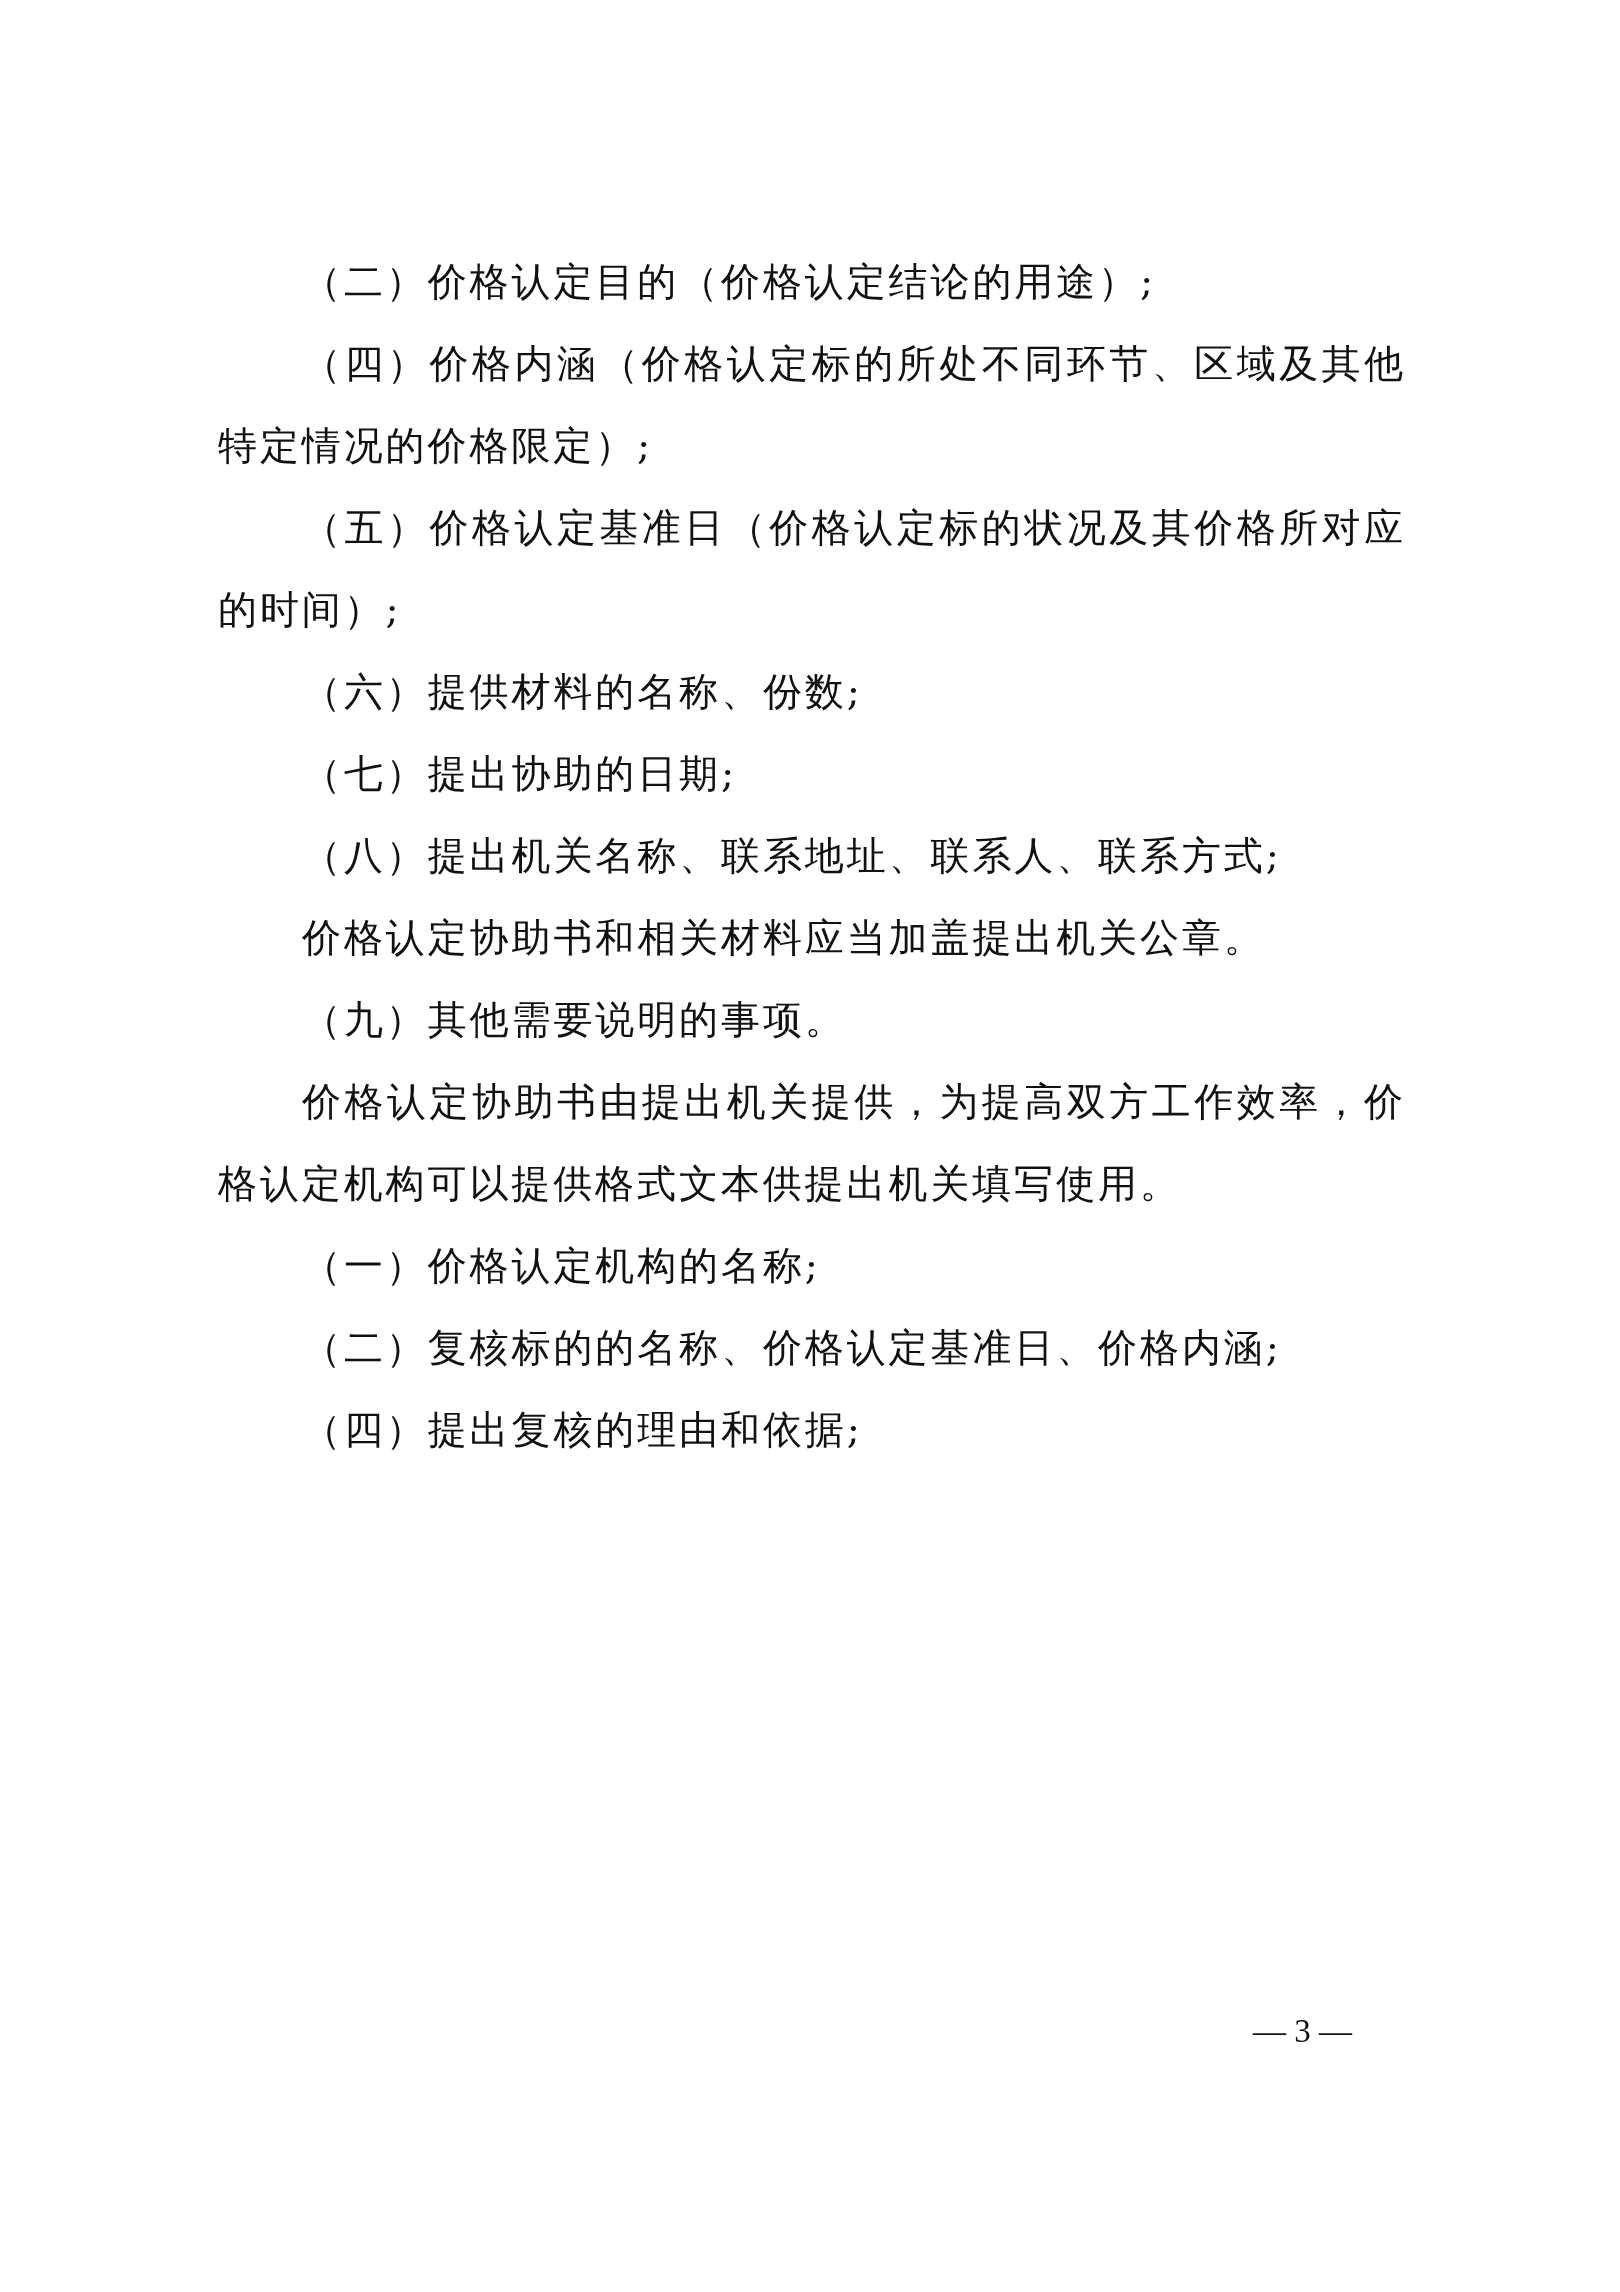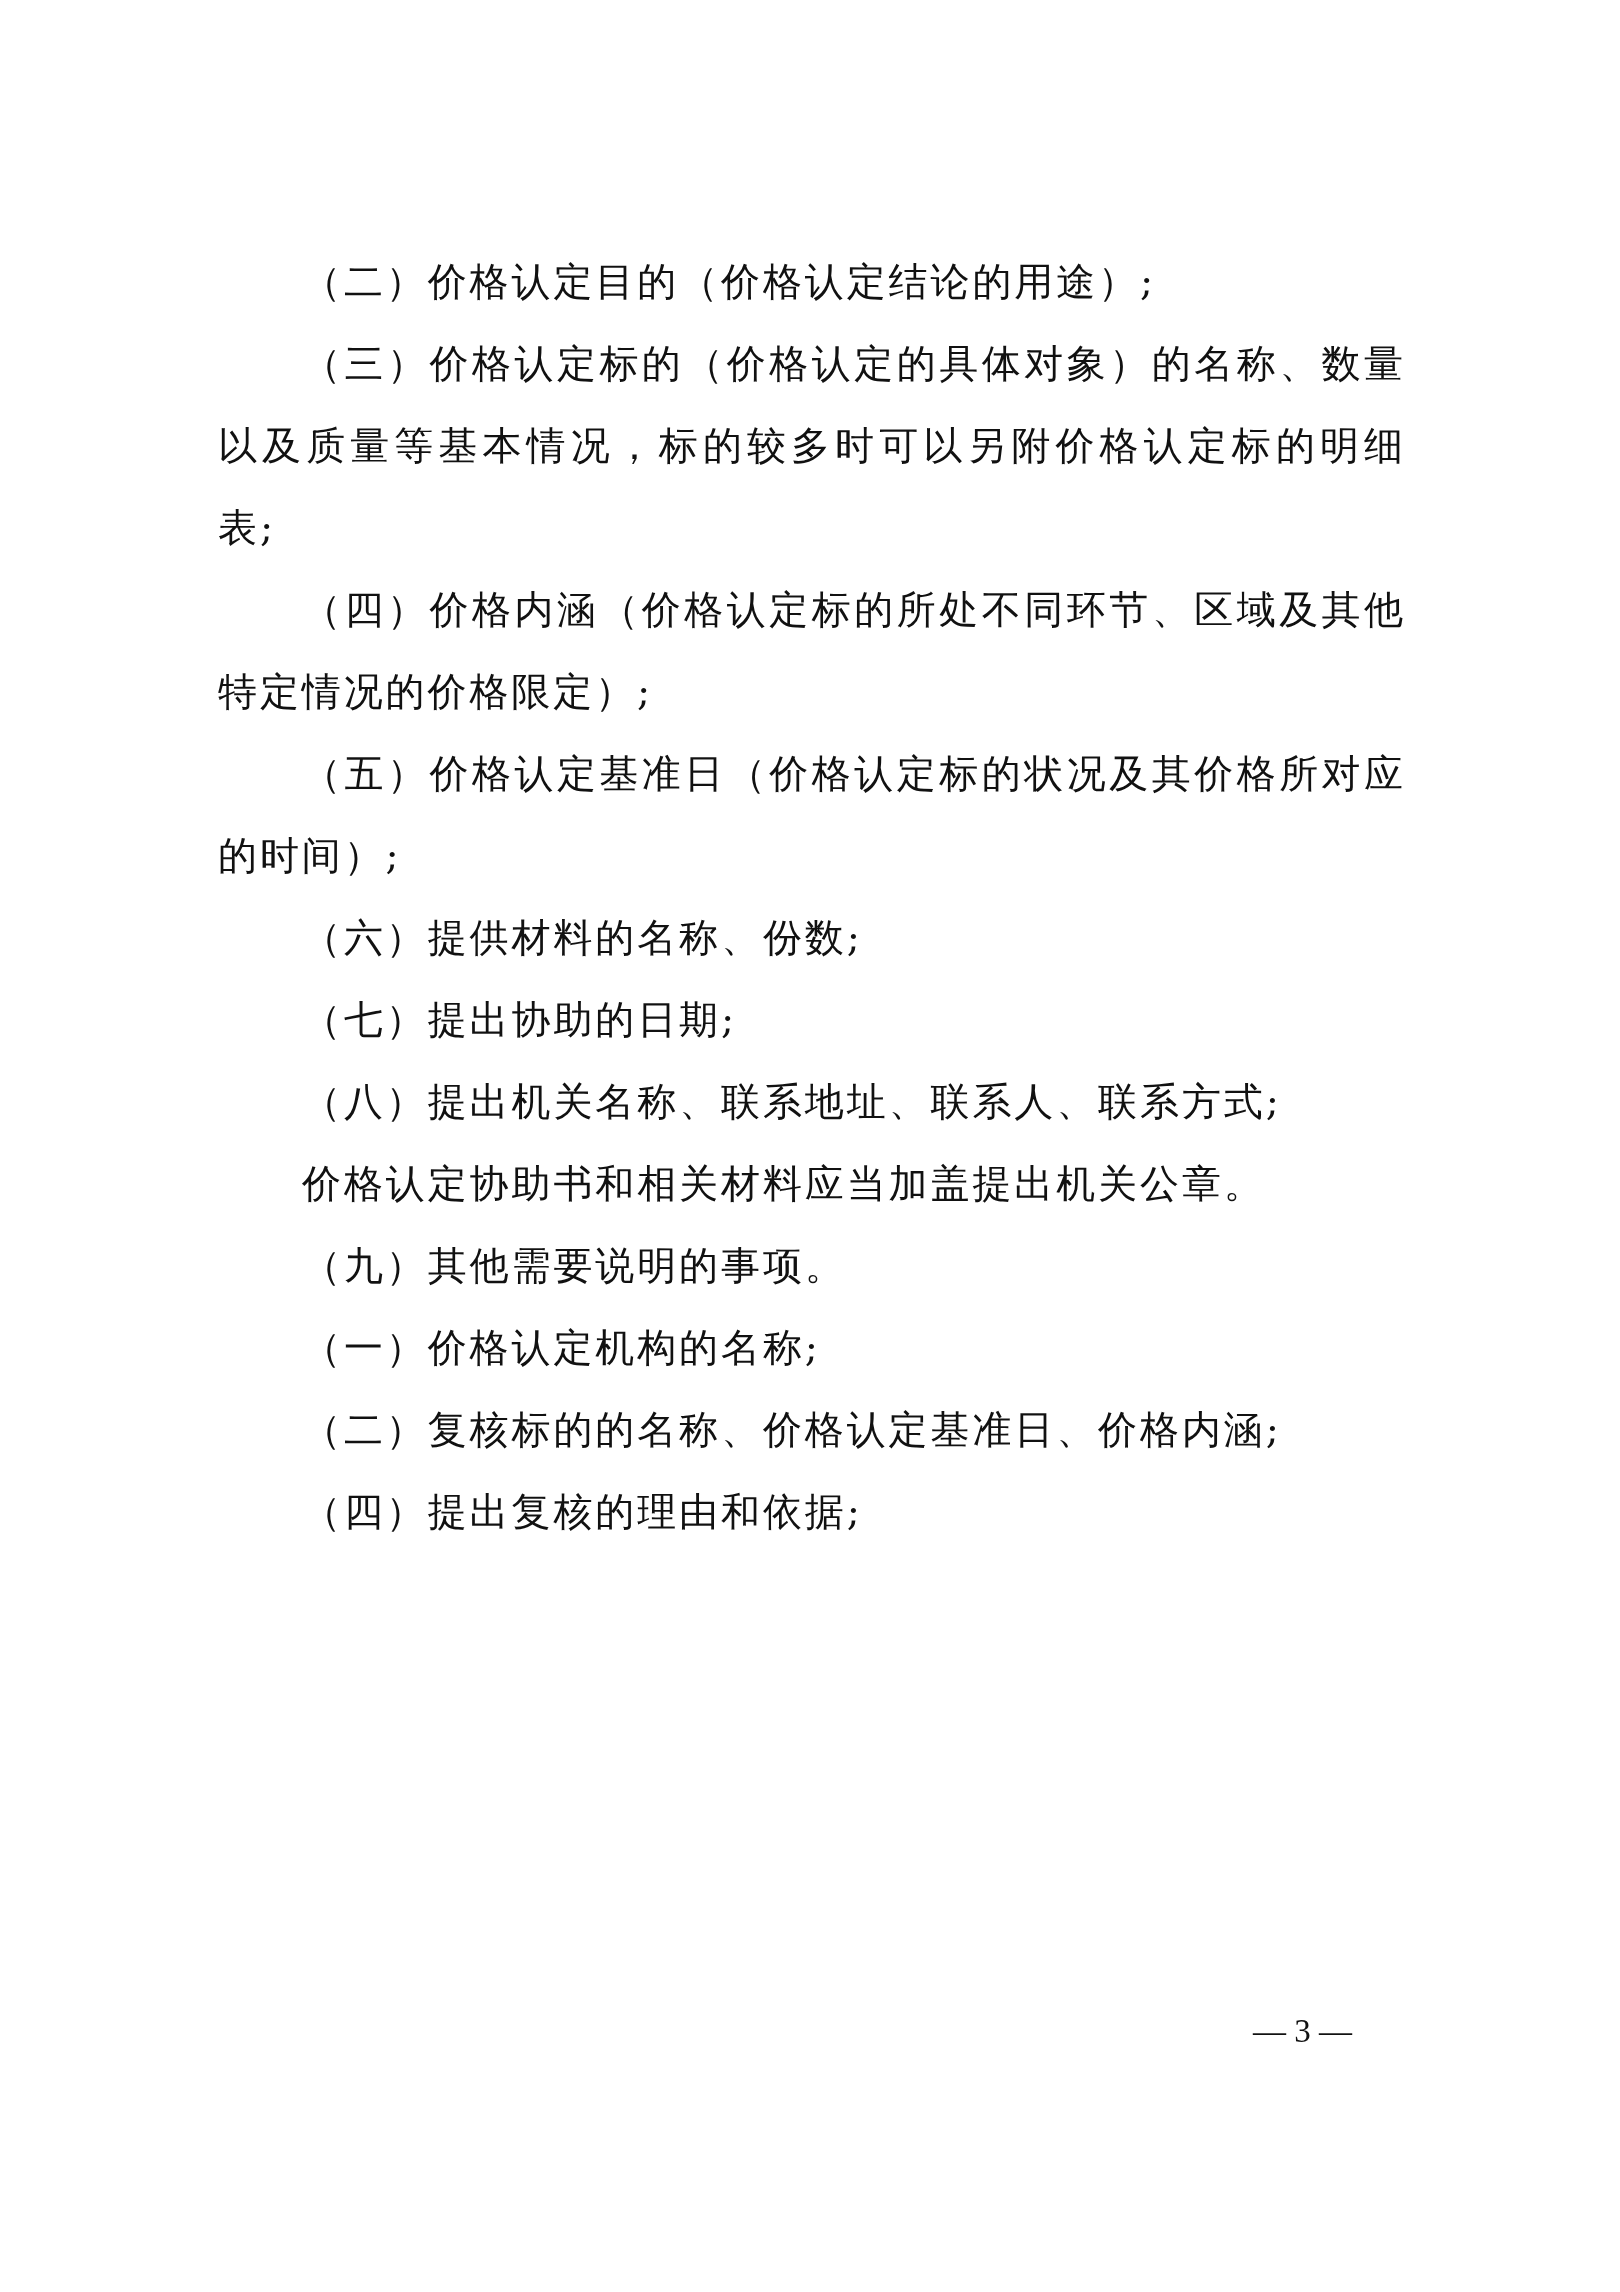--- a/index.html
+++ b/index.html
@@ -26,27 +26,27 @@
       font-size: 33px; line-height: 45px; color: #111111; text-align: center;
       white-space: nowrap;
     }
   </style>
 </head>
 <body>
 
 <div class="page">
   <div class="content">
     <p class="para indent">（二）价格认定目的（价格认定结论的用途）;</p>
-    <p class="para indent">（三）价格认定标的（价格认定的具体对象）的名称、数量以及质量等基本情况，标的较多时可以另附价格认定标的明细表;</p>
     <p class="para indent">（四）价格内涵（价格认定标的所处不同环节、区域及其他特定情况的价格限定）;</p>
     <p class="para indent">（五）价格认定基准日（价格认定标的状况及其价格所对应的时间）;</p>
     <p class="para indent">（六）提供材料的名称、份数;</p>
     <p class="para indent">（七）提出协助的日期;</p>
     <p class="para indent">（八）提出机关名称、联系地址、联系人、联系方式;</p>
     <p class="para indent">价格认定协助书和相关材料应当加盖提出机关公章。</p>
     <p class="para indent">（九）其他需要说明的事项。</p>
+    <p class="para indent">价格认定协助书由提出机关提供，为提高双方工作效率，价格认定机构可以提供格式文本供提出机关填写使用。</p>
     <p class="para indent">（一）价格认定机构的名称;</p>
     <p class="para indent">（二）复核标的的名称、价格认定基准日、价格内涵;</p>
     <p class="para indent">（四）提出复核的理由和依据;</p>
   </div>
   <div class="page-number">— 3 —</div>
 </div>
 
 
 </body></html>

